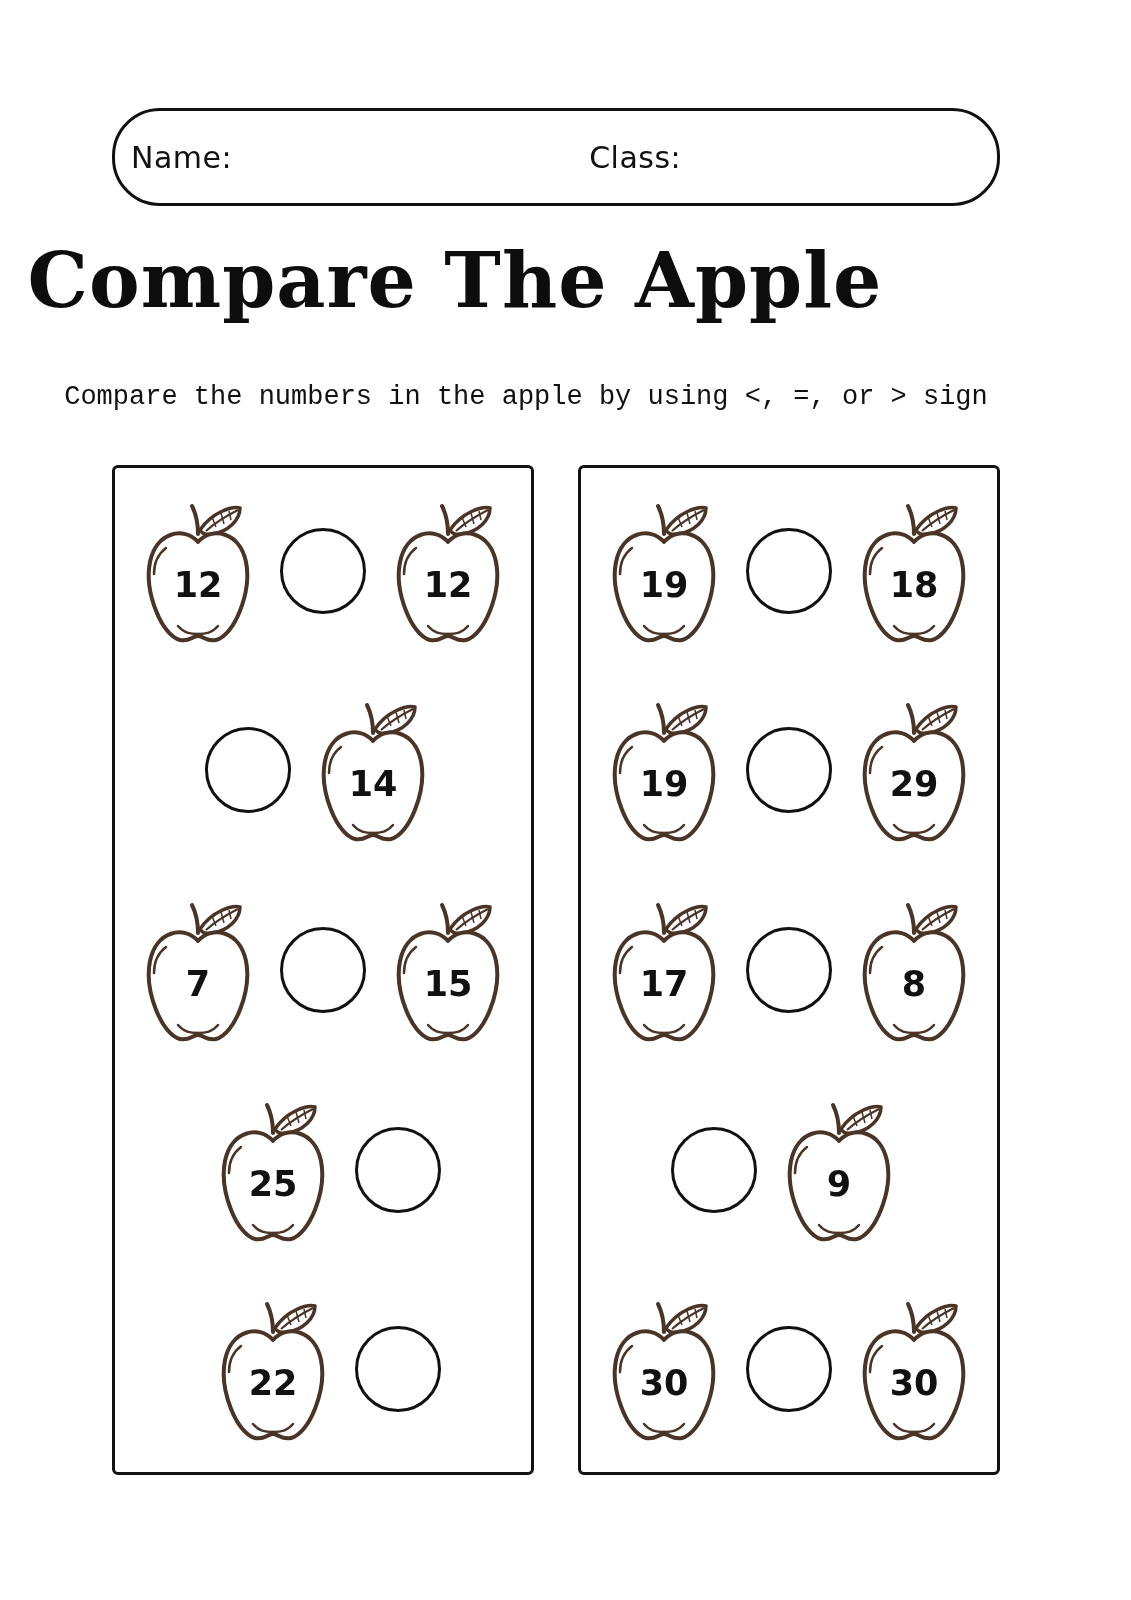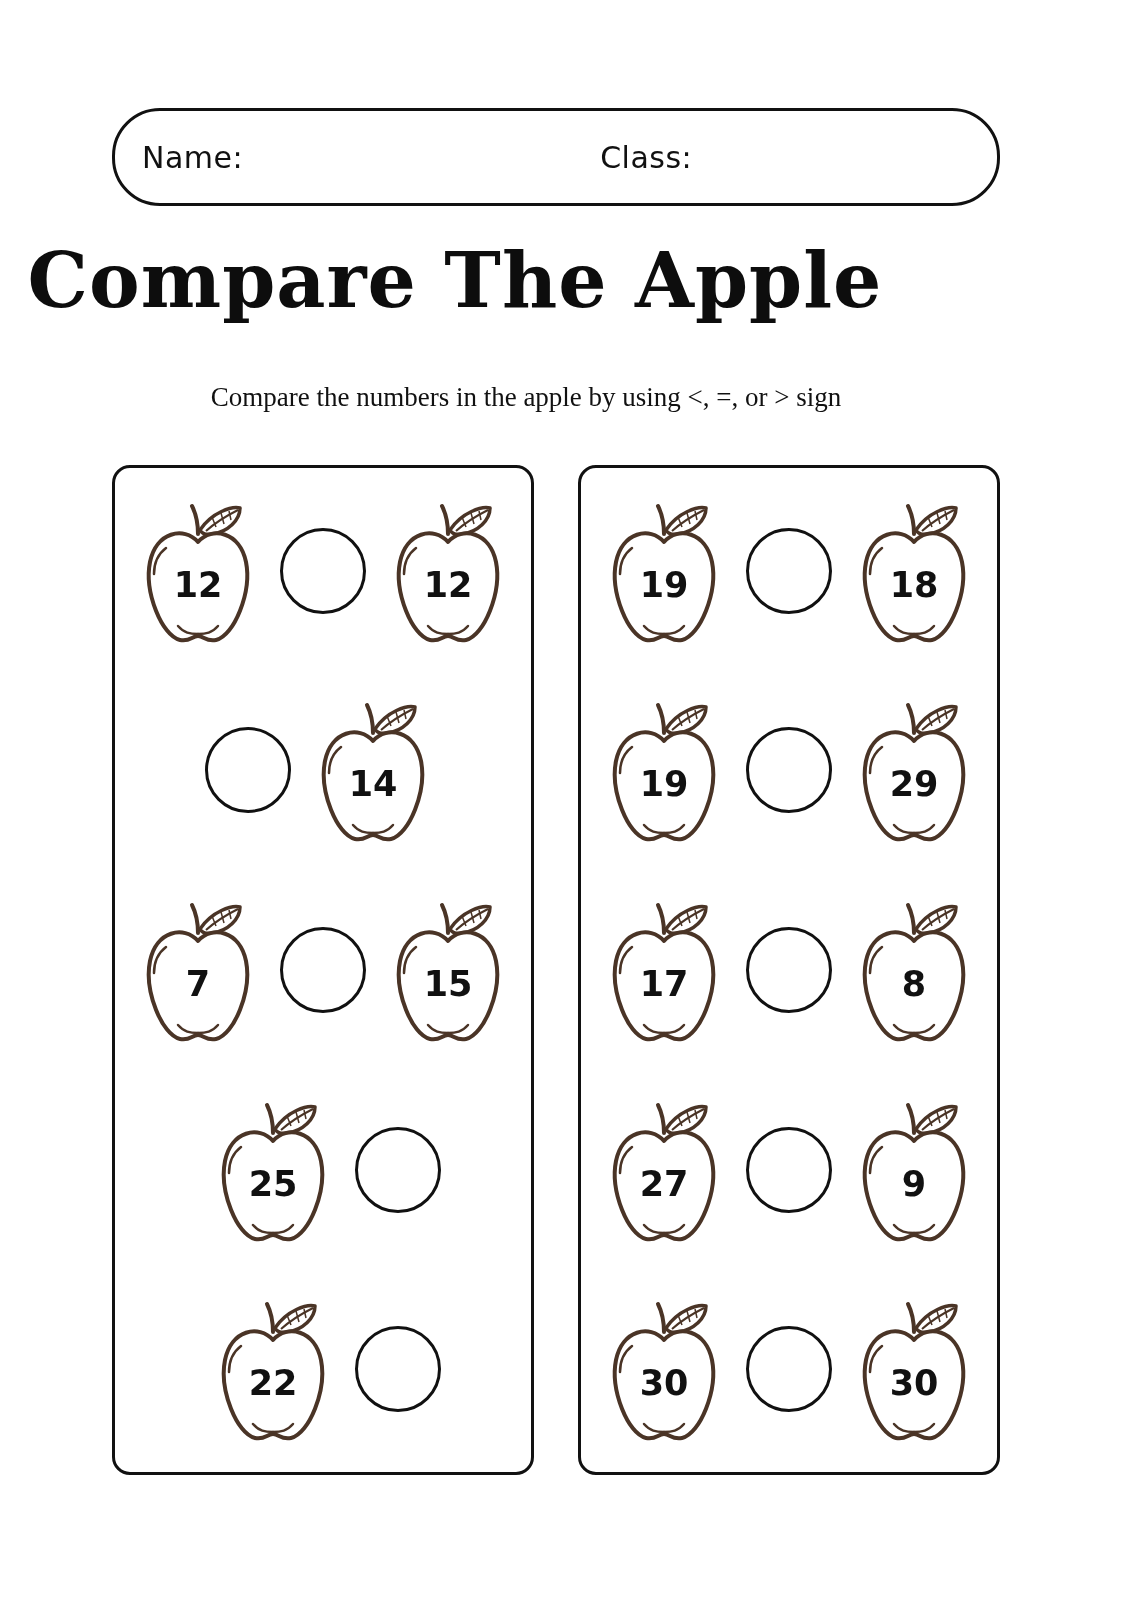--- a/index.html
+++ b/index.html
@@ -35,21 +35,21 @@
     border-radius: 48px;
     display: flex;
     align-items: center;
   }
   .header-field {
     font-size: 30px;
     font-family: "DejaVu Sans", sans-serif;
     letter-spacing: 0.5px;
     color: #111111;
   }
-  .header-field.name { margin-left: 27px; }
+  .header-field.name { margin-left: 16px; }
   .header-field.klass { margin-left: 357px; }
 
   
   .title {
     position: absolute;
     top: 236px;
     left: 0;
     width: 910px;
     text-align: center;
     font-family: "DejaVu Serif", serif;
@@ -60,41 +60,41 @@
     white-space: nowrap;
   }
 
   
   .instruction {
     position: absolute;
     top: 382px;
     left: 0;
     width: 1052px;
     text-align: center;
-    font-family: Liberation Serif, serif;
+    font-family: Liberation Mono, monospace;
     font-size: 27px;
     color: #111111;
     white-space: nowrap;
   }
 
   
   .columns {
     position: absolute;
     top: 465px;
     left: 112px;
     width: 888px;
     height: 1010px;
     display: flex;
     justify-content: space-between;
   }
   .column {
     width: 422px;
     height: 1010px;
     border: 3px solid #111111;
-    border-radius: 18px;
+    border-radius: 6px;
     display: flex;
     flex-direction: column;
     justify-content: space-around;
     align-items: center;
     padding: 3px 0;
   }
 
   .row {
     width: 100%;
     height: 190px;
@@ -359,33 +359,20 @@
             <path d="M70 56 C56 40 28 46 22 76 C16 106 34 150 52 154 C62 156 64 150 70 150 C76 150 78 156 88 154 C106 150 124 106 118 76 C112 46 84 40 70 56 Z" fill="#ffffff" stroke="#4a3426" stroke-width="4" stroke-linejoin="round"></path>
             <path d="M38 62 C30 68 26 78 26 88" fill="none" stroke="#4a3426" stroke-width="2.5" stroke-linecap="round"></path>
             <path d="M50 140 C56 147 62 148 70 148" fill="none" stroke="#4a3426" stroke-width="2.5" stroke-linecap="round"></path>
             <path d="M90 140 C84 147 78 148 70 148" fill="none" stroke="#4a3426" stroke-width="2.5" stroke-linecap="round"></path>
           </svg>
           <div class="apple-num">8</div>
         </div>
       </div>
 
       <div class="row">
-        <div class="apple-wrap">
-          <svg viewBox="0 0 140 170" xmlns="http://www.w3.org/2000/svg">
-            <path d="M70 48 C70 38 68 28 64 20" fill="none" stroke="#4a3426" stroke-width="4" stroke-linecap="round"></path>
-            <path d="M72 44 C84 26 104 20 112 22 C112 34 100 46 84 48 C78 49 74 48 72 44 Z" fill="none" stroke="#4a3426" stroke-width="3.5" stroke-linejoin="round"></path>
-            <path d="M78 45 C88 36 100 29 110 24" fill="none" stroke="#4a3426" stroke-width="2"></path>
-            <path d="M84 31 L88 41 M93 27 L96 38 M101 25 L103 34" fill="none" stroke="#4a3426" stroke-width="1.5"></path>
-            <path d="M70 56 C56 40 28 46 22 76 C16 106 34 150 52 154 C62 156 64 150 70 150 C76 150 78 156 88 154 C106 150 124 106 118 76 C112 46 84 40 70 56 Z" fill="#ffffff" stroke="#4a3426" stroke-width="4" stroke-linejoin="round"></path>
-            <path d="M38 62 C30 68 26 78 26 88" fill="none" stroke="#4a3426" stroke-width="2.5" stroke-linecap="round"></path>
-            <path d="M50 140 C56 147 62 148 70 148" fill="none" stroke="#4a3426" stroke-width="2.5" stroke-linecap="round"></path>
-            <path d="M90 140 C84 147 78 148 70 148" fill="none" stroke="#4a3426" stroke-width="2.5" stroke-linecap="round"></path>
-          </svg>
-          <div class="apple-num">27</div>
-        </div>
         <div class="answer-circle"></div>
         <div class="apple-wrap">
           <svg viewBox="0 0 140 170" xmlns="http://www.w3.org/2000/svg">
             <path d="M70 48 C70 38 68 28 64 20" fill="none" stroke="#4a3426" stroke-width="4" stroke-linecap="round"></path>
             <path d="M72 44 C84 26 104 20 112 22 C112 34 100 46 84 48 C78 49 74 48 72 44 Z" fill="none" stroke="#4a3426" stroke-width="3.5" stroke-linejoin="round"></path>
             <path d="M78 45 C88 36 100 29 110 24" fill="none" stroke="#4a3426" stroke-width="2"></path>
             <path d="M84 31 L88 41 M93 27 L96 38 M101 25 L103 34" fill="none" stroke="#4a3426" stroke-width="1.5"></path>
             <path d="M70 56 C56 40 28 46 22 76 C16 106 34 150 52 154 C62 156 64 150 70 150 C76 150 78 156 88 154 C106 150 124 106 118 76 C112 46 84 40 70 56 Z" fill="#ffffff" stroke="#4a3426" stroke-width="4" stroke-linejoin="round"></path>
             <path d="M38 62 C30 68 26 78 26 88" fill="none" stroke="#4a3426" stroke-width="2.5" stroke-linecap="round"></path>
             <path d="M50 140 C56 147 62 148 70 148" fill="none" stroke="#4a3426" stroke-width="2.5" stroke-linecap="round"></path>

